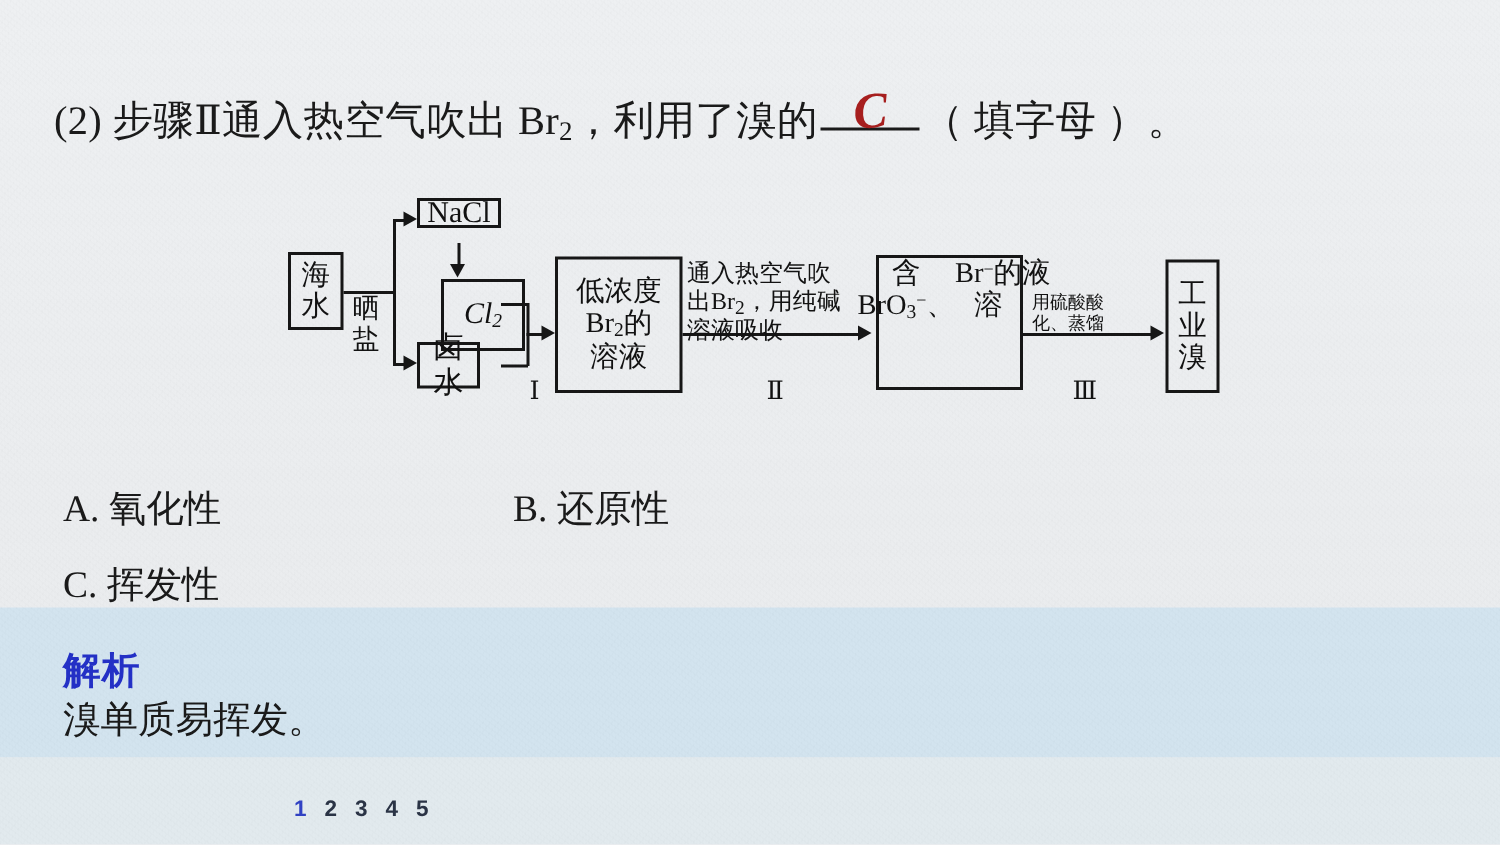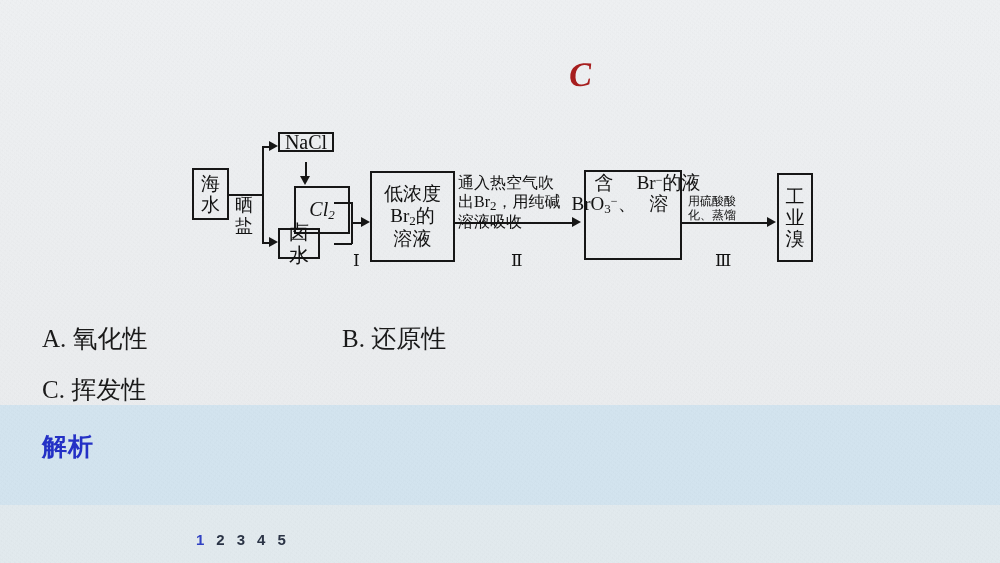--- a/index.html
+++ b/index.html
@@ -173,20 +173,23 @@
   .pager .pg.active { color: #3142c4; }
 </style>
 </head>
 <body>
 
 <div class="slide">
 
   <div class="explain-panel"></div>
   <div class="footer-panel"></div>
 
+  <div class="layer question">
+    <span>(2) 步骤Ⅱ通入热空气吹出 Br</span><span class="sub">2</span><span>，利用了溴的</span><span class="blank"></span><span>（ 填字母 ）。</span>
+  </div>
   <div class="redmark">C</div>
 
   <div class="layer flow">
 
     <div class="fbox" style="left:192px; top:168px; width:37px; height:52px; font-size:19px; flex-direction:column;">
       <span class="ln">海</span>
       <span class="ln">水</span>
     </div>
 
     <div class="flabel" style="left:235px; top:170px; font-size:18px; text-align:center;">
@@ -284,20 +287,21 @@
     <div class="optrow">
       <div class="opt colA">
         <span>C.</span>
         <span>挥发性</span>
       </div>
     </div>
   </div>
 
   <div class="layer explain">
     <span class="tag">解析</span>
+    <span>溴单质易挥发。</span>
   </div>
 
   <div class="layer pager">
     <span class="pg active">1</span>
     <span class="pg">2</span>
     <span class="pg">3</span>
     <span class="pg">4</span>
     <span class="pg">5</span>
   </div>
 

